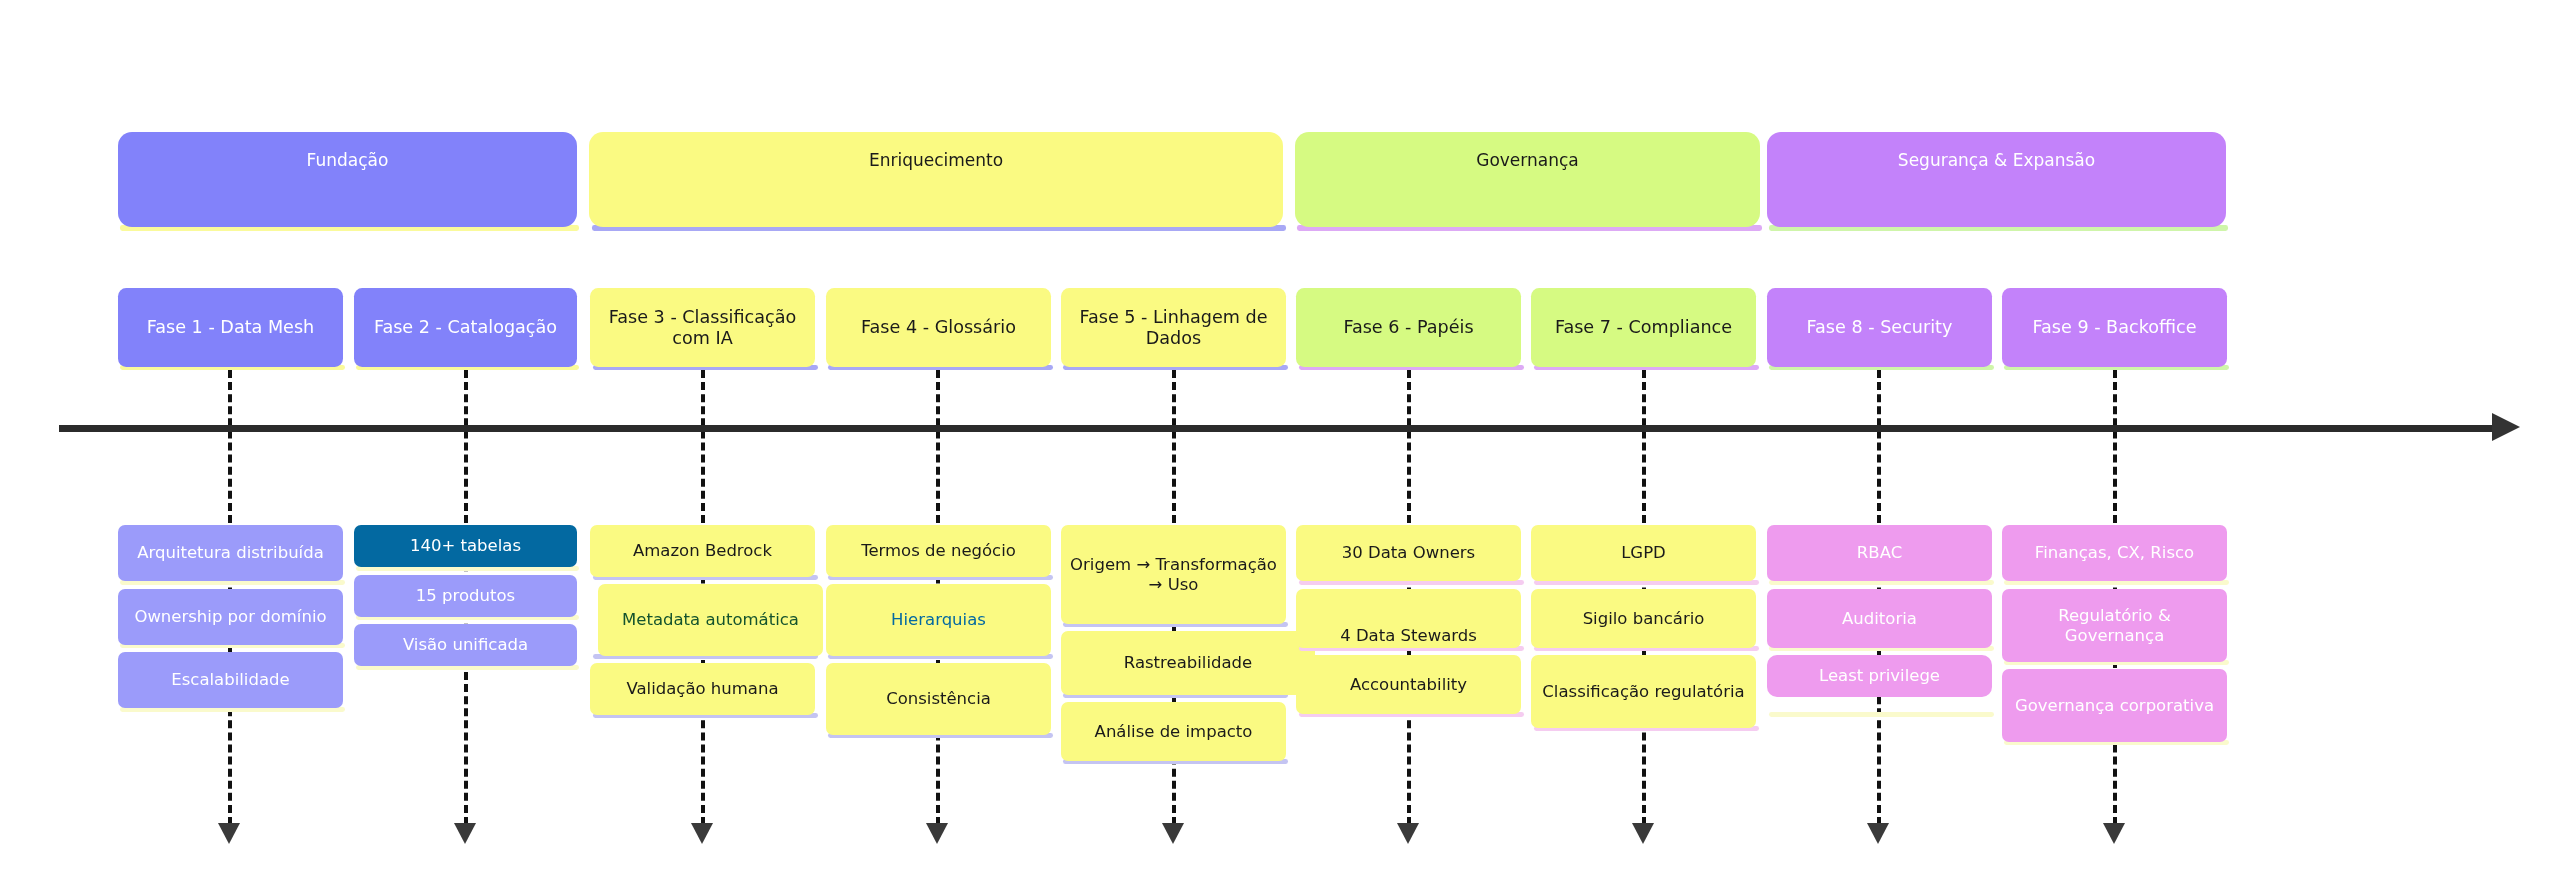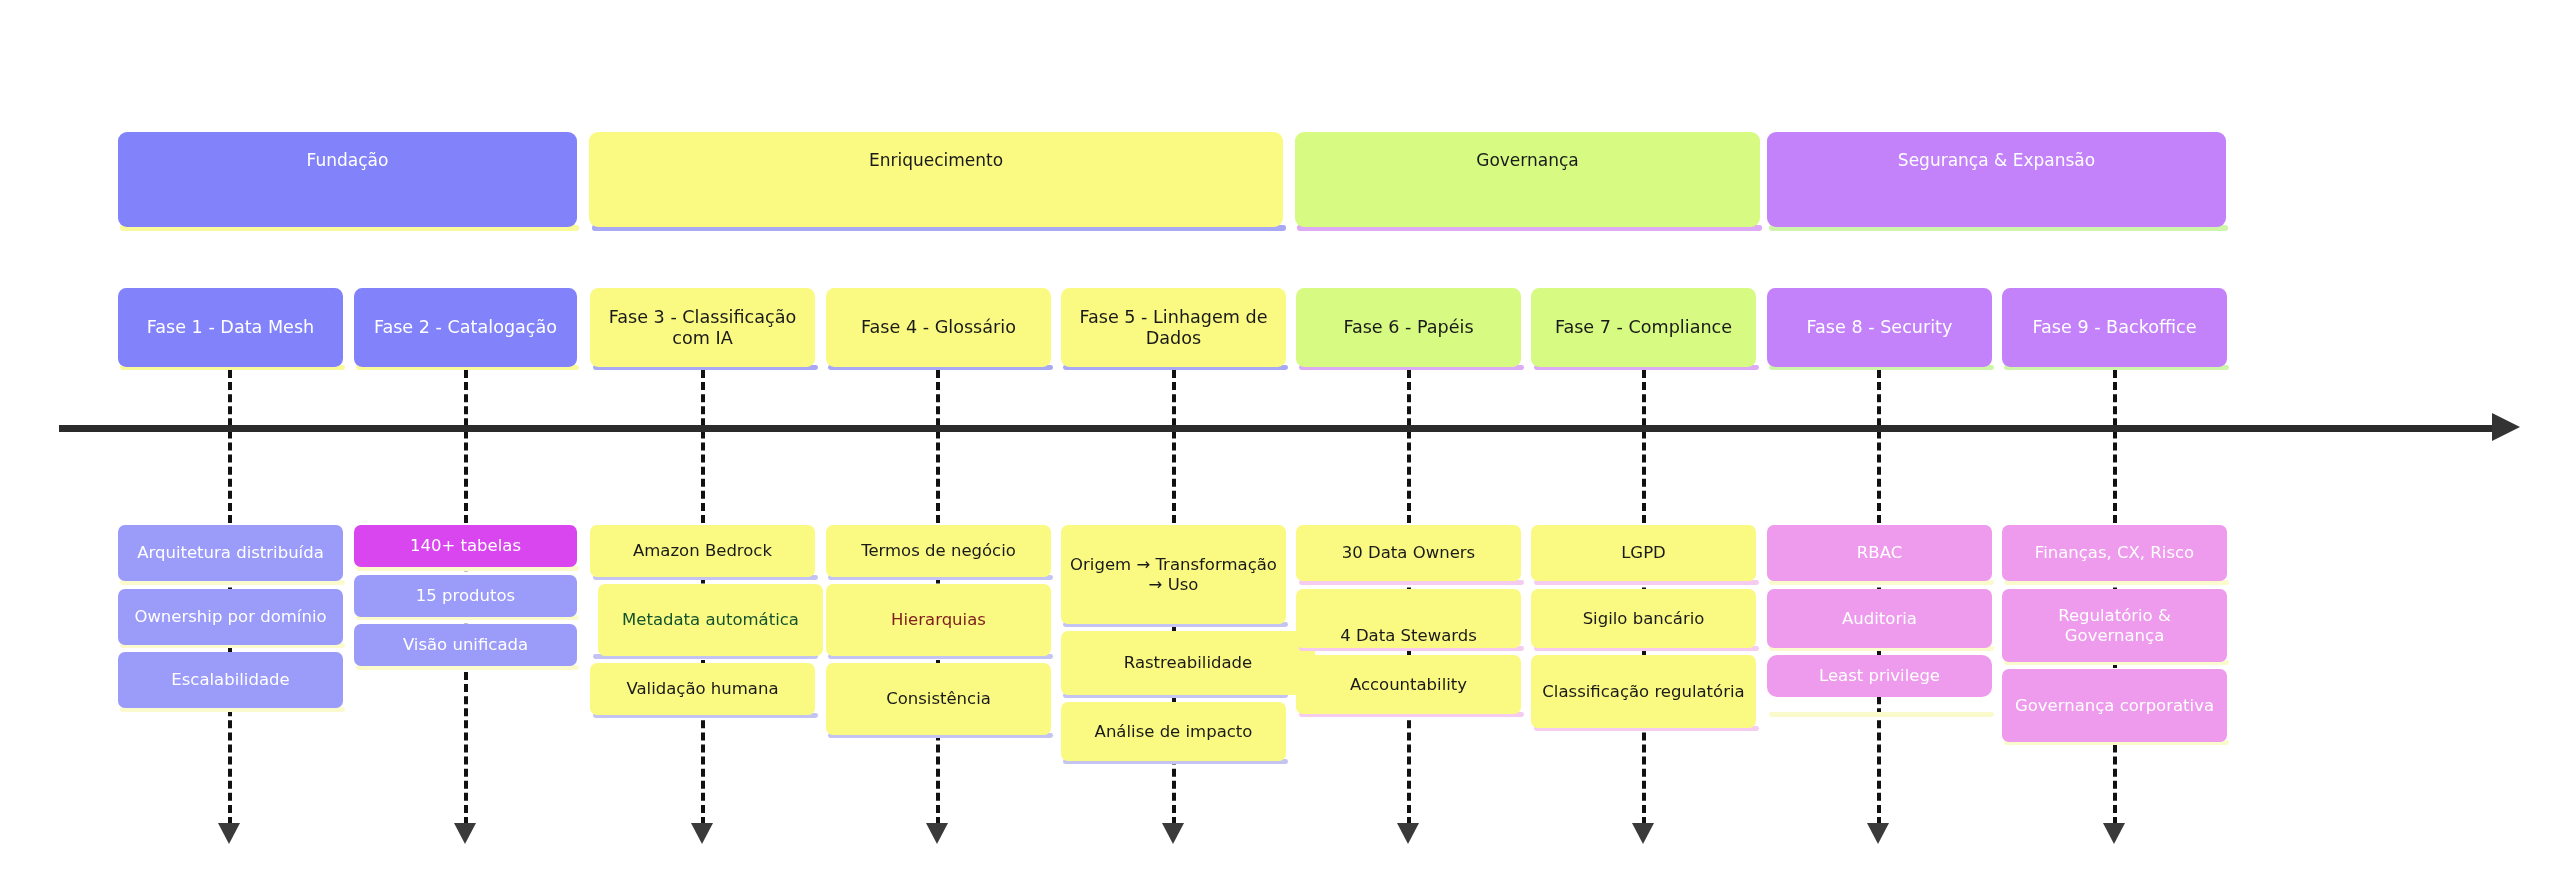--- a/index.html
+++ b/index.html
@@ -57,21 +57,21 @@
     position: absolute;
     border-radius: 2.4px;
   }
 
   
   .band {
     font-size: 17px;
     font-weight: 400;
     align-items: flex-start;
     padding-top: 17.6px;
-    border-radius: 9px;
+    border-radius: 14px;
   }
 
   
   .phase {
     font-size: 17.6px;
     font-weight: 400;
     border-radius: 8.2px;
   }
 
   
@@ -209,21 +209,21 @@
       </div>
       <div class="shadow-strip" style="left: 120px; top: 643px; width: 225px; height: 4.7px; background: rgb(250, 250, 204);"></div>
       <div class="card detail" style="left: 118px; top: 589px; width: 225px; height: 56px; background: rgb(155, 155, 250); color: rgb(255, 255, 255);">
         <span>Ownership por domínio</span>
       </div>
       <div class="shadow-strip" style="left: 120px; top: 707px; width: 225px; height: 4.7px; background: rgb(250, 250, 204);"></div>
       <div class="card detail" style="left: 118px; top: 652px; width: 225px; height: 56px; background: rgb(155, 155, 250); color: rgb(255, 255, 255);">
         <span>Escalabilidade</span>
       </div>
       <div class="shadow-strip" style="left: 356px; top: 566px; width: 223px; height: 4.7px; background: rgb(250, 250, 204);"></div>
-      <div class="card detail" style="left: 354px; top: 525px; width: 223px; height: 42px; background: #d946ef; color: rgb(255, 255, 255);">
+      <div class="card detail" style="left: 354px; top: 525px; width: 223px; height: 42px; background: #0369a1; color: rgb(255, 255, 255);">
         <span>140+ tabelas</span>
       </div>
       <div class="shadow-strip" style="left: 356px; top: 615px; width: 223px; height: 4.7px; background: rgb(250, 250, 204);"></div>
       <div class="card detail" style="left: 354px; top: 575px; width: 223px; height: 42px; background: rgb(155, 155, 250); color: rgb(255, 255, 255);">
         <span>15 produtos</span>
       </div>
       <div class="shadow-strip" style="left: 356px; top: 665px; width: 223px; height: 4.7px; background: rgb(250, 250, 204);"></div>
       <div class="card detail" style="left: 354px; top: 624px; width: 223px; height: 42px; background: rgb(155, 155, 250); color: rgb(255, 255, 255);">
         <span>Visão unificada</span>
       </div>
@@ -237,21 +237,21 @@
       </div>
       <div class="shadow-strip" style="left: 593px; top: 713px; width: 225px; height: 4.7px; background: rgb(196, 196, 242);"></div>
       <div class="card detail" style="left: 590px; top: 663px; width: 225px; height: 52px; background: rgb(250, 250, 130); color: rgb(26, 26, 26);">
         <span>Validação humana</span>
       </div>
       <div class="shadow-strip" style="left: 828px; top: 575px; width: 225px; height: 4.7px; background: rgb(196, 196, 242);"></div>
       <div class="card detail" style="left: 826px; top: 525px; width: 225px; height: 52px; background: rgb(250, 250, 130); color: rgb(26, 26, 26);">
         <span>Termos de negócio</span>
       </div>
       <div class="shadow-strip" style="left: 828px; top: 654px; width: 225px; height: 4.7px; background: rgb(196, 196, 242);"></div>
-      <div class="card detail" style="left: 826px; top: 584px; width: 225px; height: 72px; background: rgb(250, 250, 130); color: #7f1d1d; align-items: center;">
+      <div class="card detail" style="left: 826px; top: 584px; width: 225px; height: 72px; background: rgb(250, 250, 130); color: #0369a1; align-items: center;">
         <span>Hierarquias</span>
       </div>
       <div class="shadow-strip" style="left: 828px; top: 733px; width: 225px; height: 4.7px; background: rgb(196, 196, 242);"></div>
       <div class="card detail" style="left: 826px; top: 663px; width: 225px; height: 72px; background: rgb(250, 250, 130); color: rgb(26, 26, 26);">
         <span>Consistência</span>
       </div>
       <div class="shadow-strip" style="left: 1063px; top: 622px; width: 225px; height: 4.7px; background: rgb(196, 196, 242);"></div>
       <div class="card detail" style="left: 1061px; top: 525px; width: 225px; height: 99px; background: rgb(250, 250, 130); color: rgb(26, 26, 26);">
         <span>Origem → Transformação → Uso</span>
       </div>

